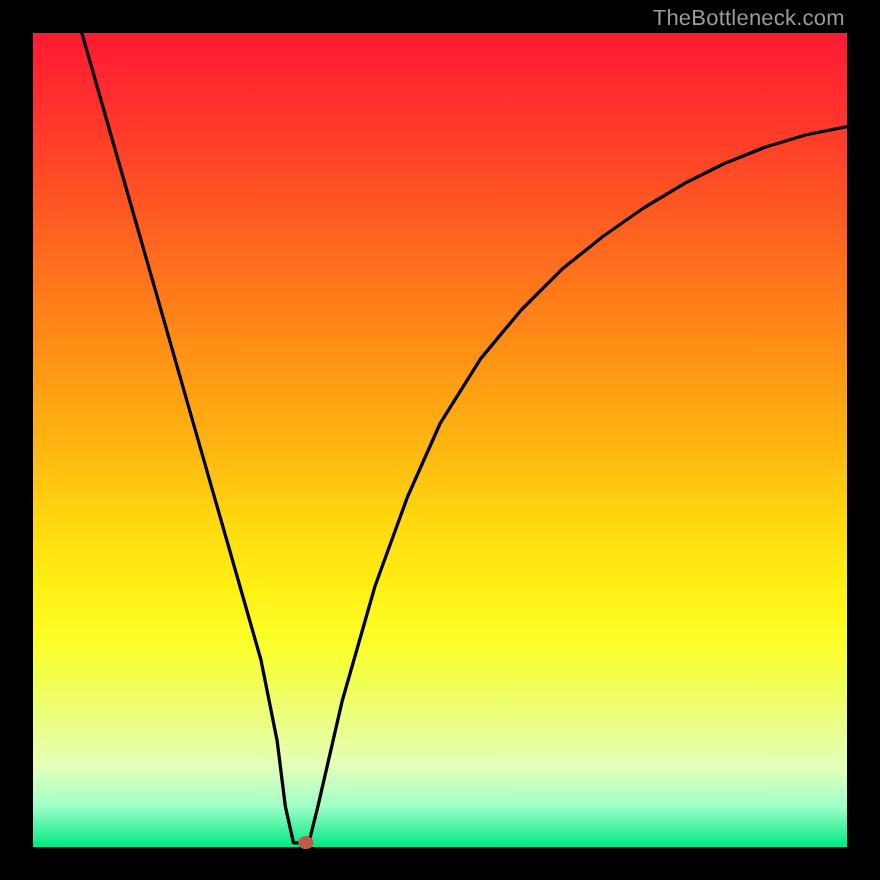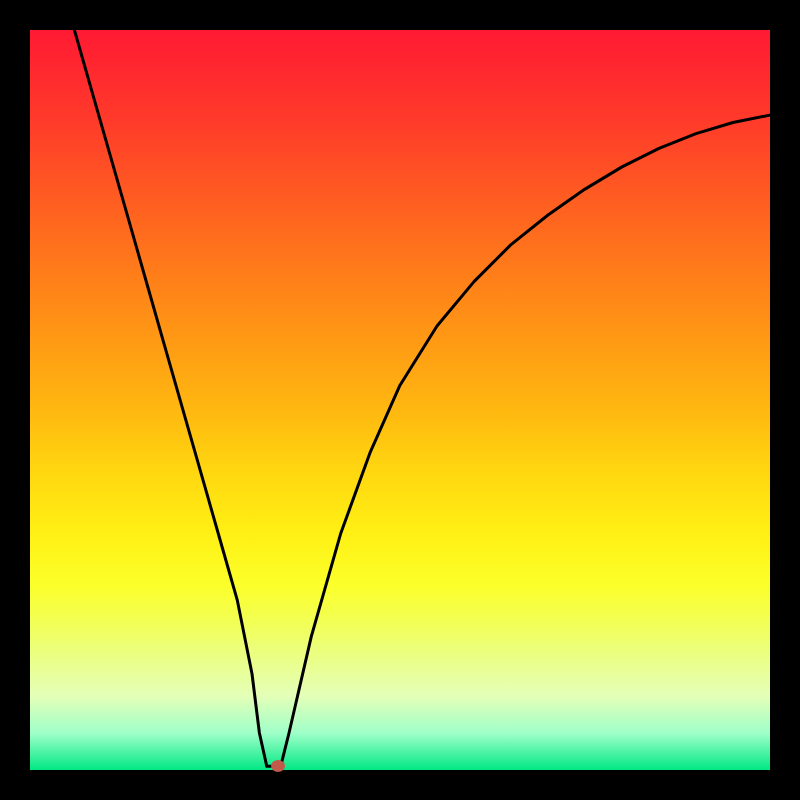--- a/index.html
+++ b/index.html
@@ -63,20 +63,21 @@
     height: 12px;
     background: #c15a4a;
     border-radius: 50%;
     transform: translate(-50%, -50%);
   }
 </style>
 </head>
 <body>
 
 <div class="frame">
+  <div class="watermark">TheBottleneck.com</div>
 
   <div class="plot-area">
     <svg class="curve" viewBox="0 0 740 740" preserveAspectRatio="none">
       <path id="curve-path" fill="none" stroke="#000" stroke-width="3" stroke-linejoin="round" stroke-linecap="round" d="M44.40 0.00 L59.20 51.80 L74.00 103.60 L88.80 155.40 L103.60 207.20 L118.40 259.00 L133.20 310.80 L148.00 362.60 L162.80 414.40 L177.60 466.20 L192.40 518.00 L207.20 569.80 L222.00 643.80 L229.40 703.00 L236.80 736.30 L244.20 736.30 L251.60 732.60 L259.00 703.00 L281.20 606.80 L310.80 503.20 L340.40 421.80 L370.00 355.20 L407.00 296.00 L444.00 251.60 L481.00 214.60 L518.00 185.00 L555.00 159.10 L592.00 136.90 L629.00 118.40 L666.00 103.60 L703.00 92.50 L740.00 85.10"></path>
     </svg>
     <div id="marker" class="marker" style="left: 247.9px; top: 736.3px; background: rgb(193, 90, 74);"></div>
   </div>
 </div>
 
 </body></html>

